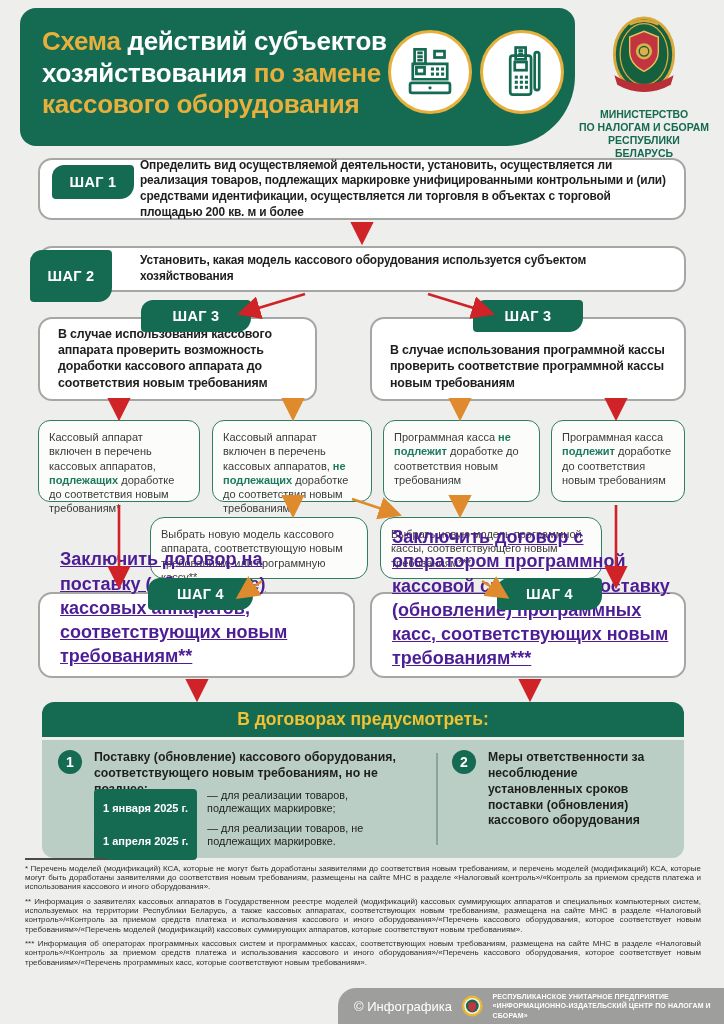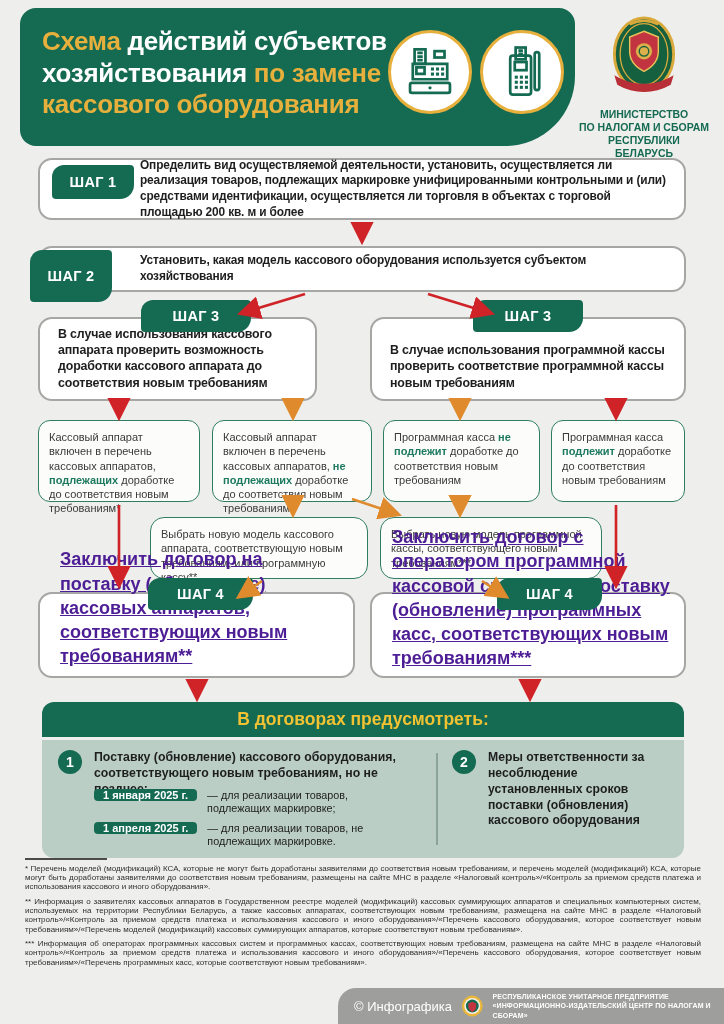--- a/index.html
+++ b/index.html
@@ -46,21 +46,21 @@
   
   .sec-head{left:42px;top:702px;width:642px;height:35px;background:var(--dark_green,#156a52);
     border-radius:12px 12px 0 0;display:flex;align-items:center;justify-content:center;
     color:var(--yellow_title,#f1c232);font-weight:700;font-size:17.5px;}
   .sec-body{left:42px;top:740px;width:642px;height:118px;background:var(--section_body,#bacec6);
     border-radius:0 0 12px 12px;}
   .numcirc{width:24px;height:24px;border-radius:50%;background:var(--dark_green,#156a52);
     color:#fff;font-weight:700;font-size:14px;display:flex;align-items:center;justify-content:center;}
   .sec-txt{font-weight:700;font-size:12.3px;line-height:1.3;color:#1e1e1e;}
   .dl-badge{background:var(--dark_green,#156a52);color:#fff;font-weight:700;font-size:11px;
-    padding:0 9px;border-radius:4px;white-space:nowrap;}
+    padding:13px 9px;border-radius:4px;white-space:nowrap;}
   .dl-desc{font-size:10.8px;line-height:1.25;color:#222;}
   .vdiv{width:1.5px;background:#8ba59b;}
 
   
   .fnotes{left:25px;top:858px;width:676px;font-size:8px;line-height:1.17;color:#2f2f2f;text-align:justify;}
   .fnotes .rule{width:82px;height:1.6px;background:#4a4a4a;margin-bottom:4px;}
   .fnotes p{margin:0 0 5px 0;}
 
   
   .footer{left:338px;top:988px;width:386px;height:36px;background:var(--footer_gray,#9e9e9c);

